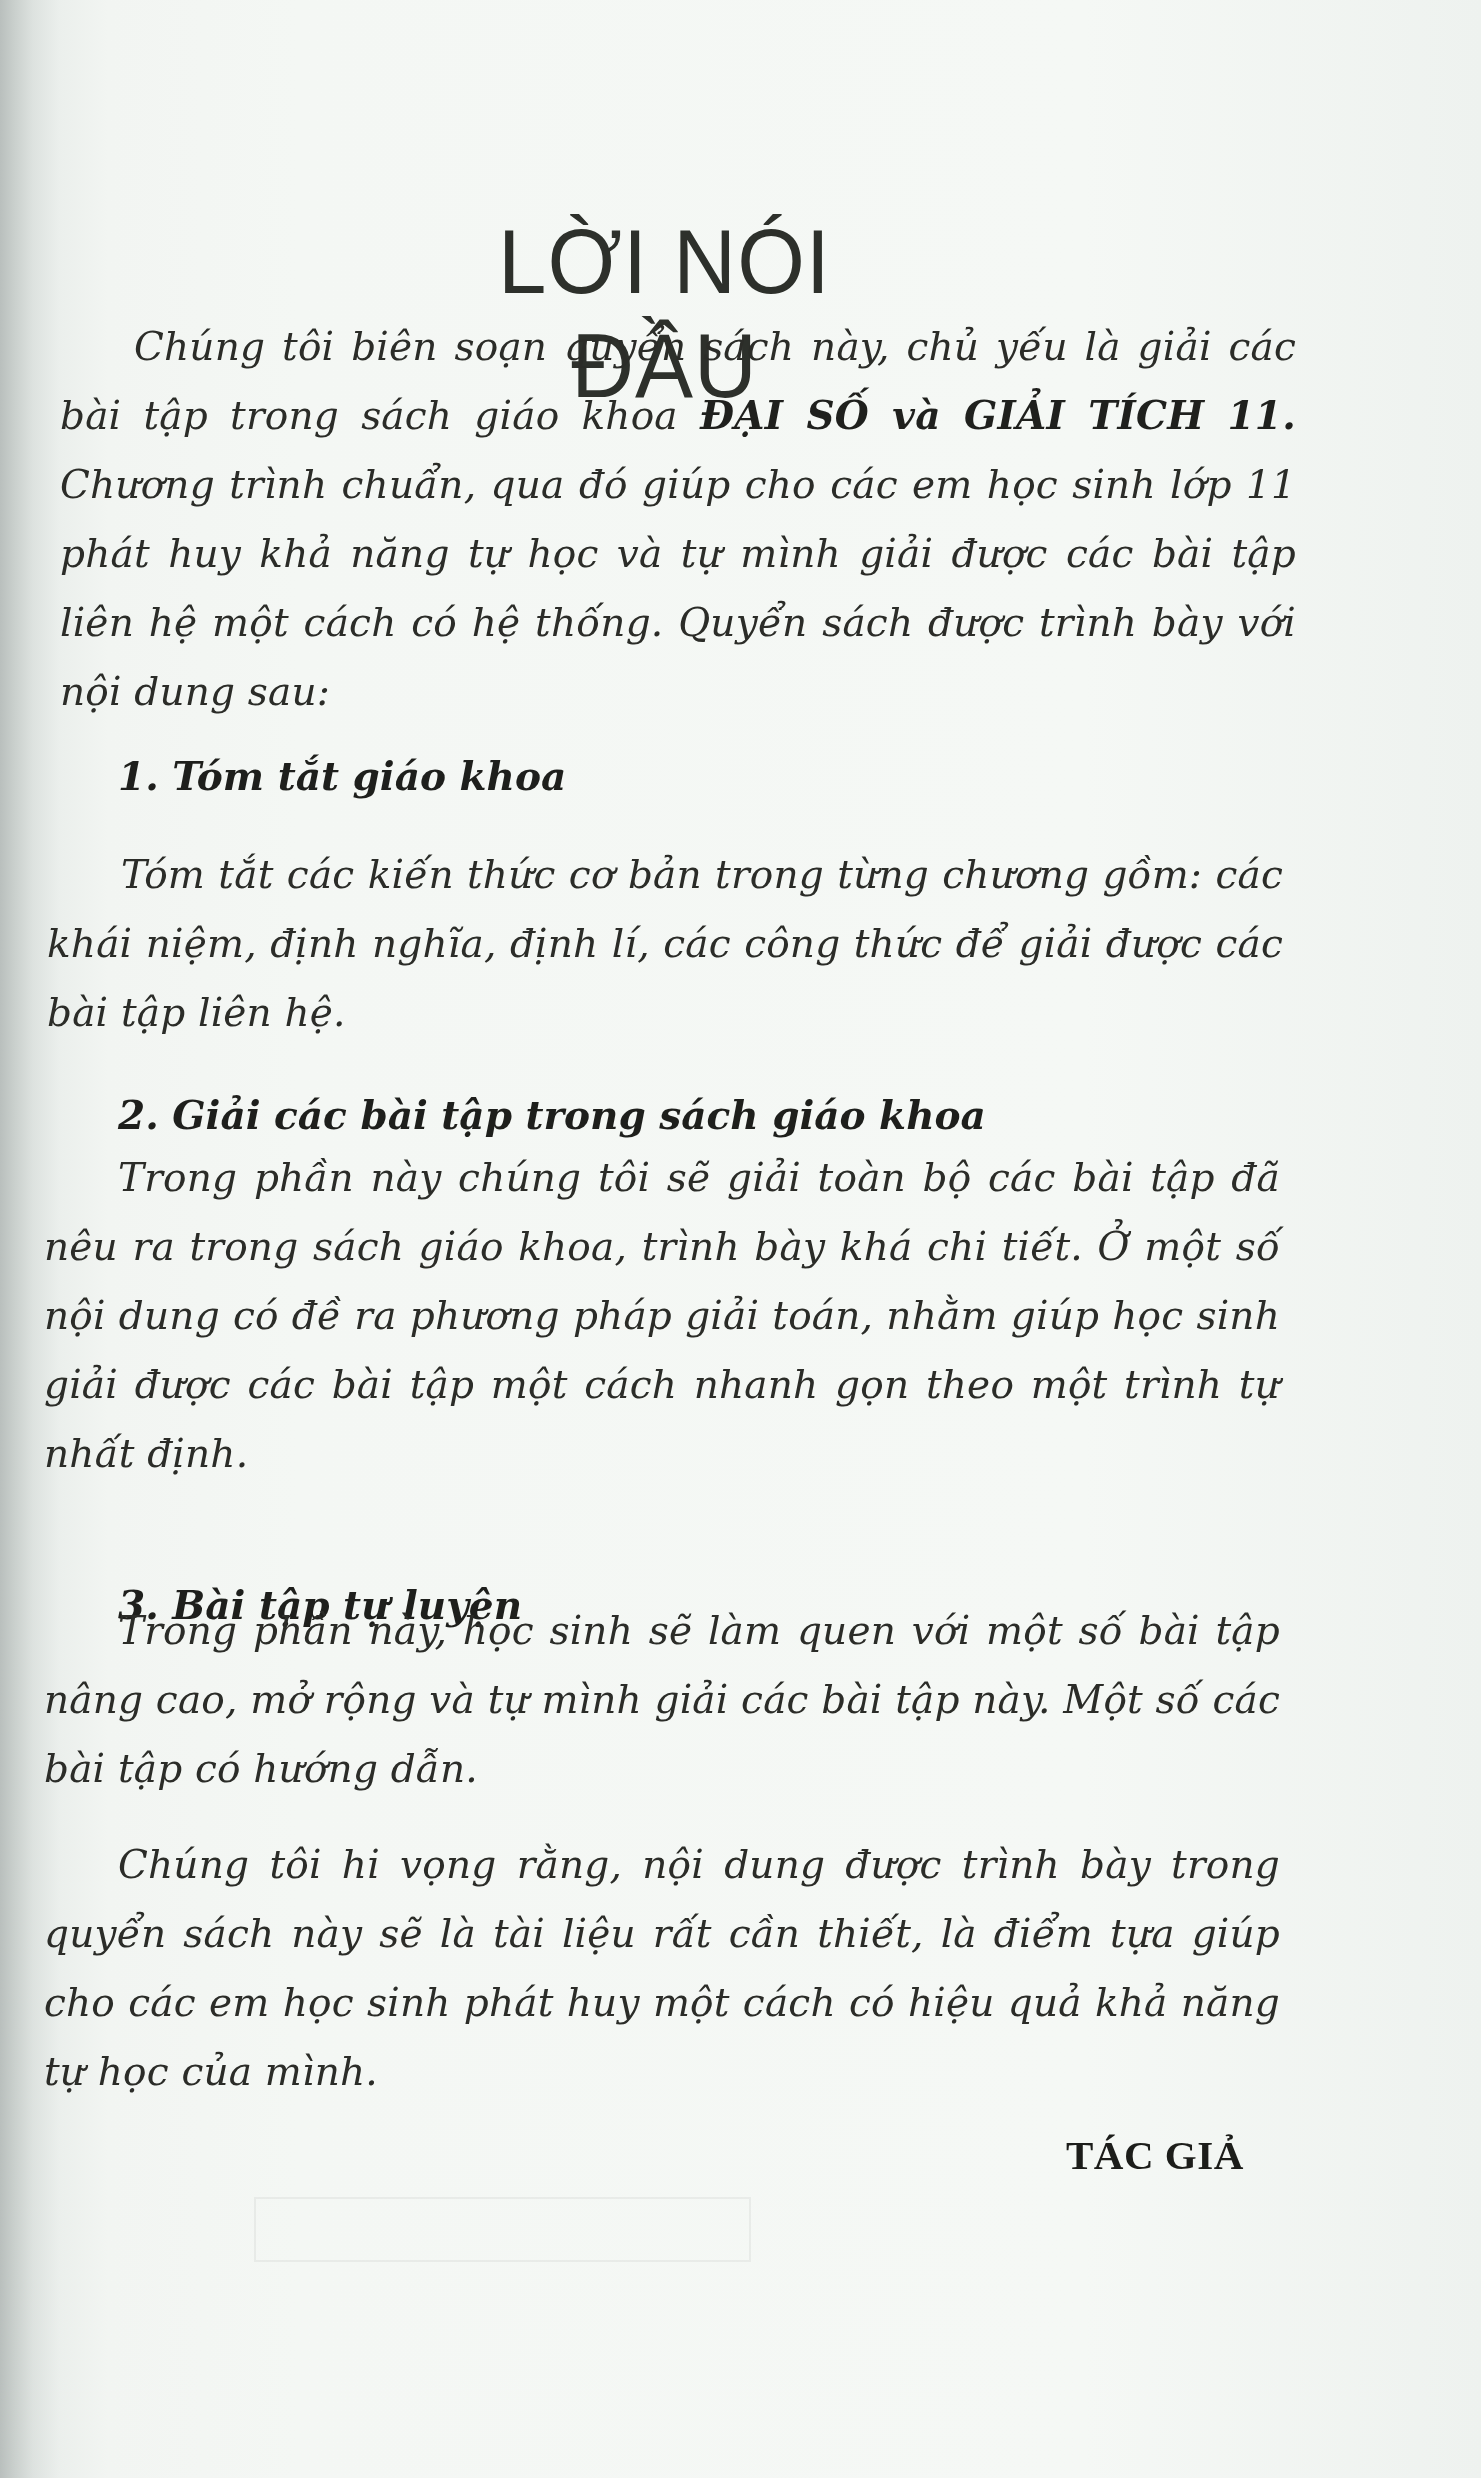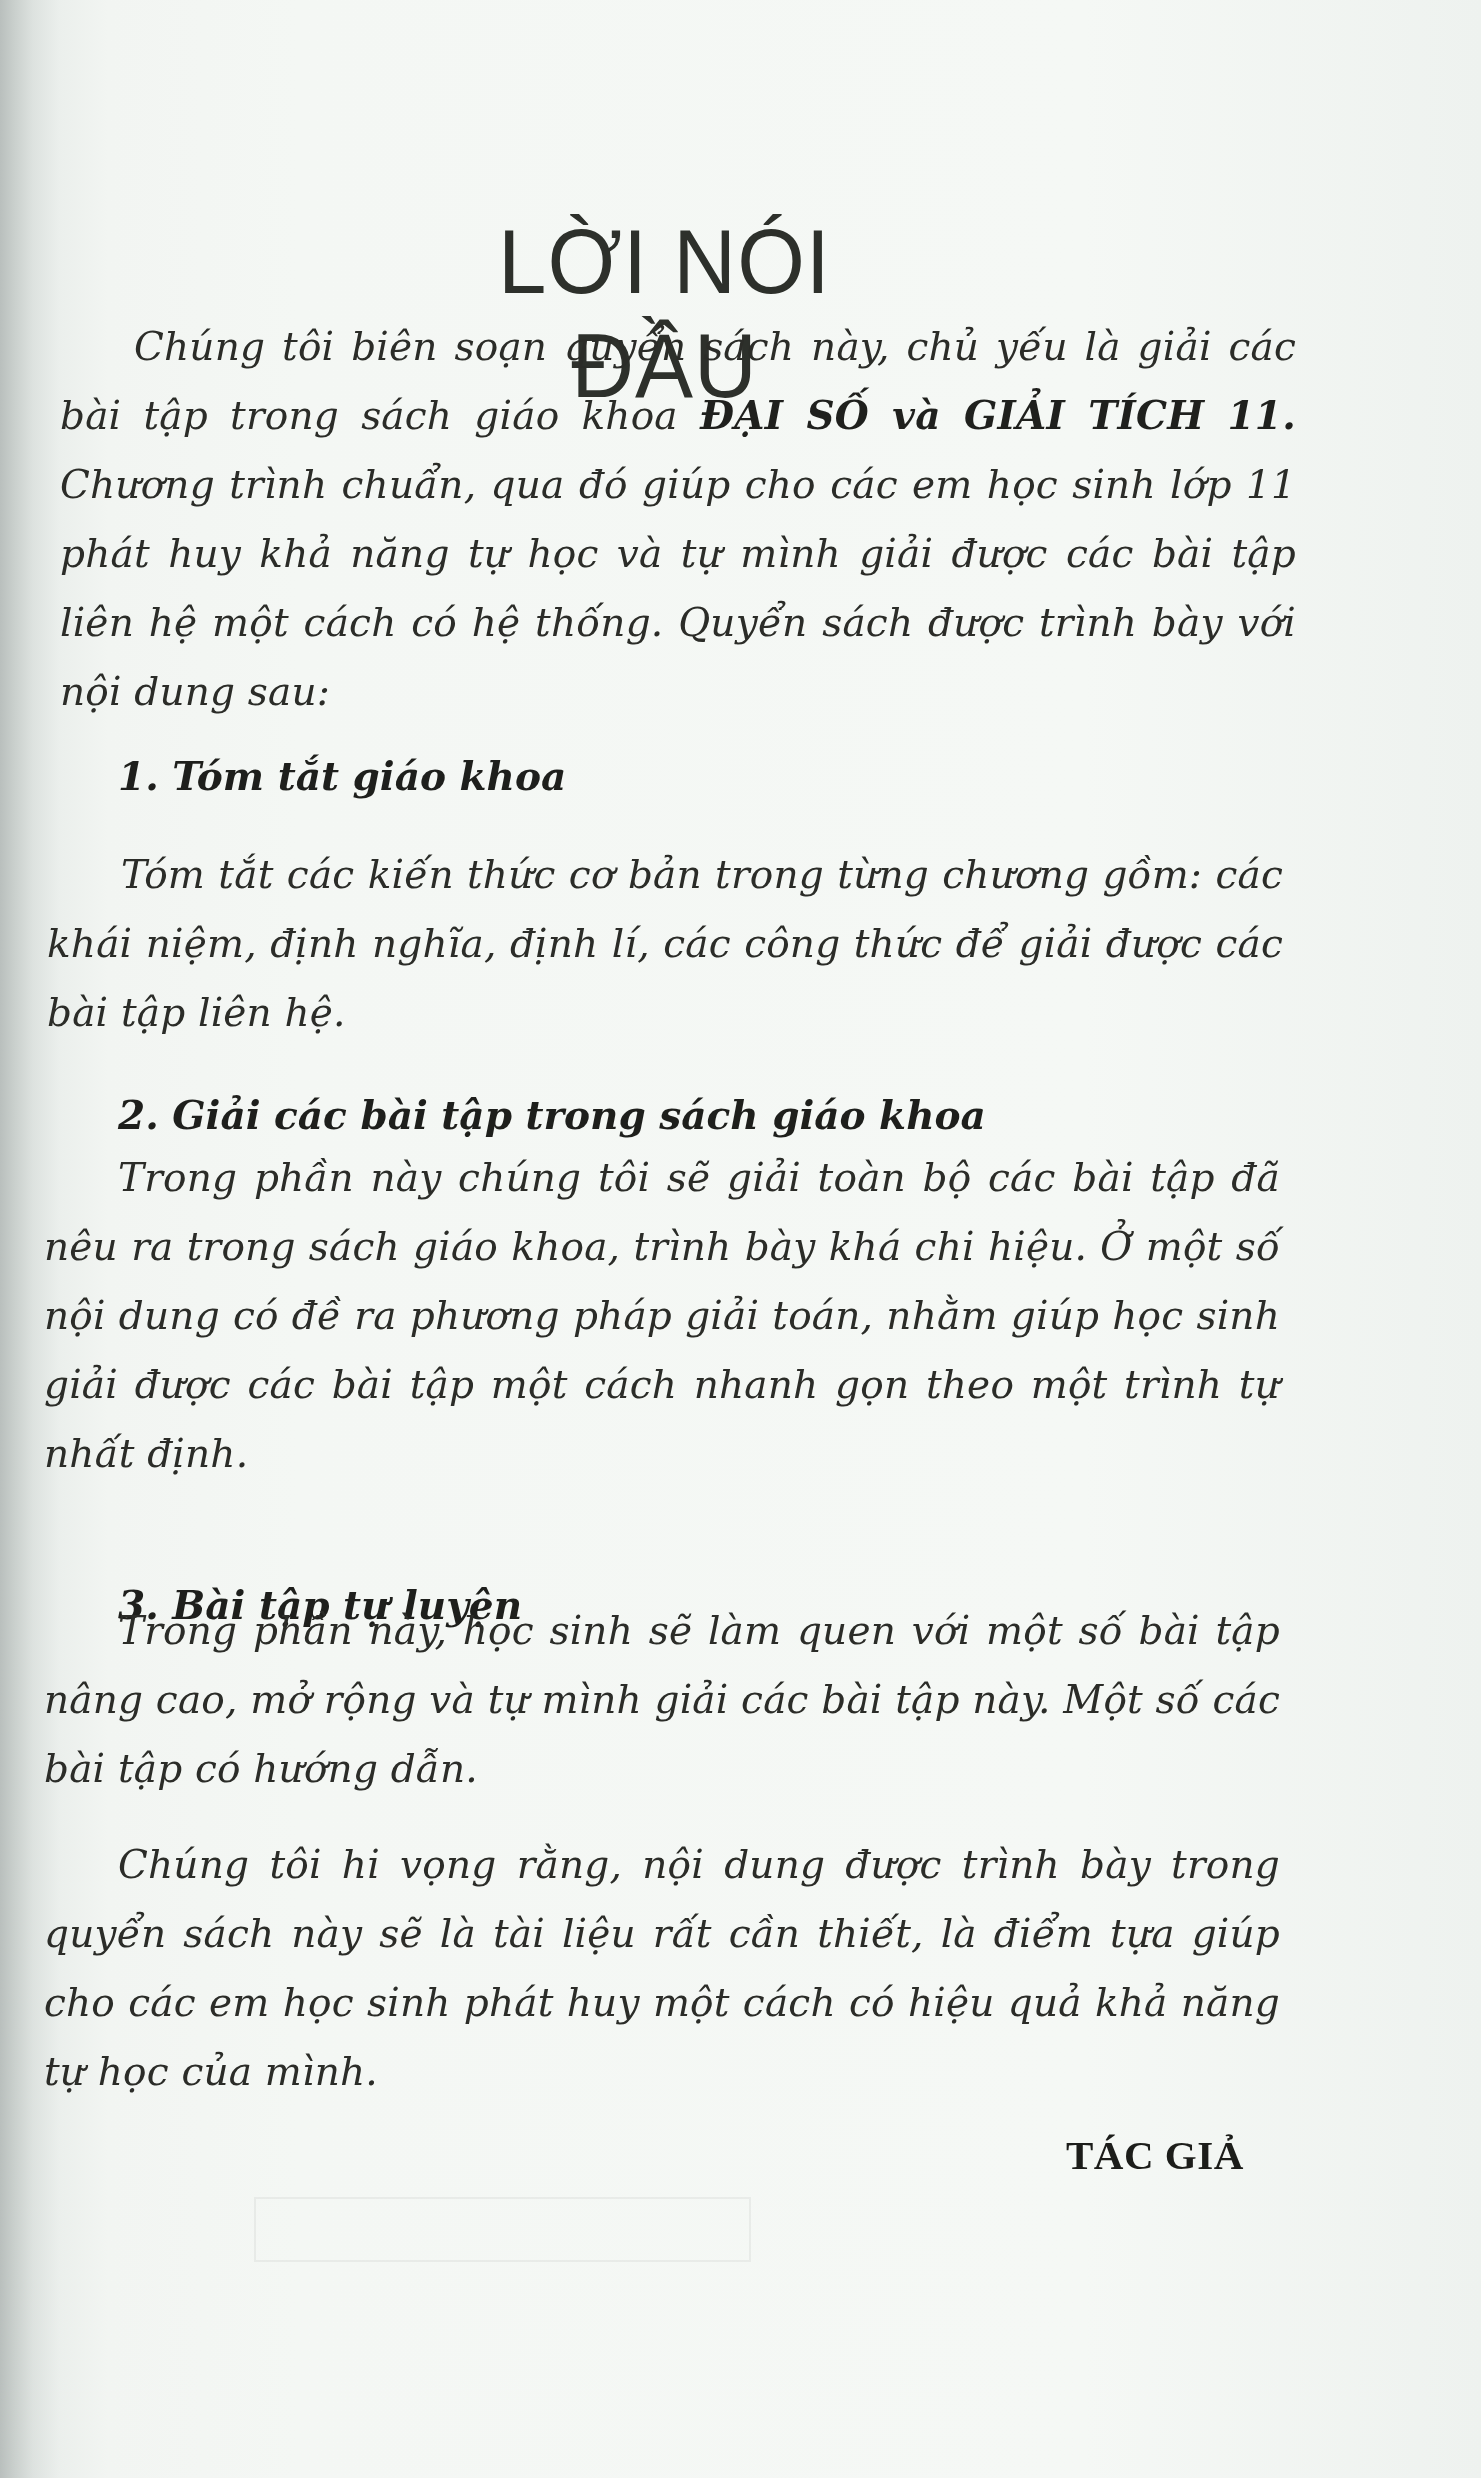--- a/index.html
+++ b/index.html
@@ -105,21 +105,21 @@
     <span class="indent"></span><span>Chúng tôi biên soạn quyển sách này, chủ yếu là giải các bài tập trong sách giáo khoa </span><b>ĐẠI SỐ và GIẢI TÍCH 11.</b><span> Chương trình chuẩn, qua đó giúp cho các em học sinh lớp 11 phát huy khả năng tự học và tự mình giải được các bài tập liên hệ một cách có hệ thống. Quyển sách được trình bày với nội dung sau:</span>
   </p>
 
   <div class="heading" style="top:747px;">1. Tóm tắt giáo khoa</div>
   <p class="para" style="top:837px; margin:3px;">
     <span class="indent"></span><span>Tóm tắt các kiến thức cơ bản trong từng chương gồm: các khái niệm, định nghĩa, định lí, các công thức để giải được các bài tập liên hệ.</span>
   </p>
 
   <div class="heading" style="top:1072px;margin-top:14px;">2. Giải các bài tập trong sách giáo khoa</div>
   <p class="para" style="top:1143px; margin:0;">
-    <span class="indent"></span><span>Trong phần này chúng tôi sẽ giải toàn bộ các bài tập đã nêu ra trong sách giáo khoa, trình bày khá chi hiệu. Ở một số nội dung có đề ra phương pháp giải toán, nhằm giúp học sinh giải được các bài tập một cách nhanh gọn theo một trình tự nhất định.</span>
+    <span class="indent"></span><span>Trong phần này chúng tôi sẽ giải toàn bộ các bài tập đã nêu ra trong sách giáo khoa, trình bày khá chi tiết. Ở một số nội dung có đề ra phương pháp giải toán, nhằm giúp học sinh giải được các bài tập một cách nhanh gọn theo một trình tự nhất định.</span>
   </p>
 
   <div class="heading" style="top:1576px;">3. Bài tập tự luyện</div>
   <p class="para" style="top:1830px; margin:0;">
     <span class="indent"></span><span>Chúng tôi hi vọng rằng, nội dung được trình bày trong quyển sách này sẽ là tài liệu rất cần thiết, là điểm tựa giúp cho các em học sinh phát huy một cách có hiệu quả khả năng tự học của mình.</span>
   </p>
 
   <p class="para" style="top:1596px; margin:0;">
     <span class="indent"></span><span>Trong phần này, học sinh sẽ làm quen với một số bài tập nâng cao, mở rộng và tự mình giải các bài tập này. Một số các bài tập có hướng dẫn.</span>
   </p>

